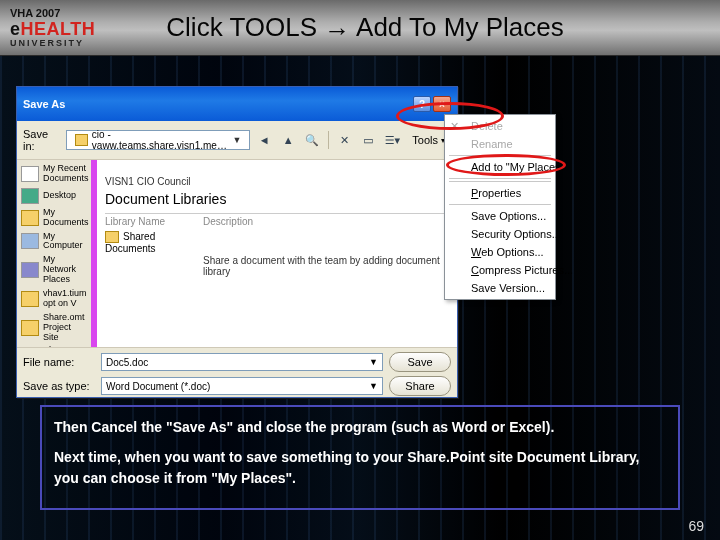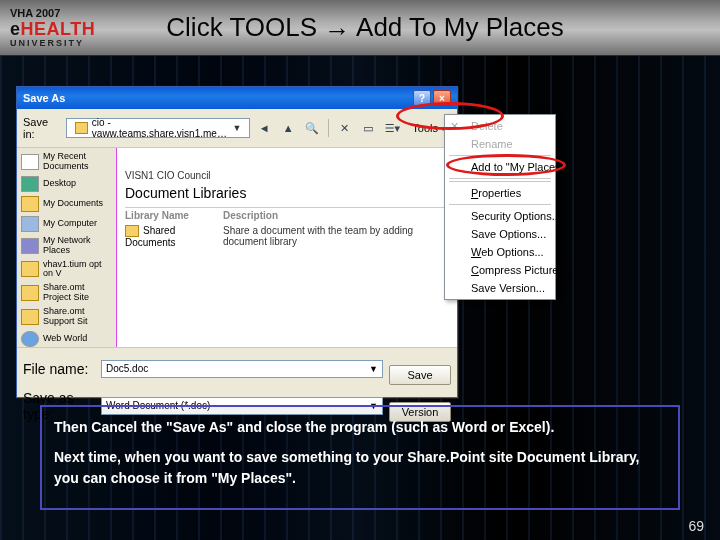--- a/index.html
+++ b/index.html
@@ -41,21 +41,21 @@
 
   
   .dialog {
     position:absolute; left:16px; top:30px; width:442px; height:312px;
     background:#ece9d8;
     border:1px solid #3a5fb0;
     box-shadow: 1px 1px 0 #1a1a1a;
     font-size:11px; color:#000;
   }
   .titlebar {
-    height:22px;
+    height:34px;
     background: linear-gradient(#0a5bd7,#1f7ae6 40%,#0a5bd7);
     color:#fff; font-weight:700; font-size:11px;
     display:flex; align-items:center; padding:10px 6px;
   }
   .titlebar .t-title { flex:1; }
   .titlebar .winbtn {
     width:18px;height:16px;background:linear-gradient(#f7a88e,#e35b34);
     border:1px solid #a33015;border-radius:2px;margin-left:2px;
     display:flex;align-items:center;justify-content:center;font-size:10px;color:#fff;
   }
@@ -78,62 +78,62 @@
   }
   .tb-sep{width:1px;height:18px;background:#bdb69e;margin:0 2px;}
   .tb-tools{
     height:20px;padding:0 6px;display:flex;align-items:center;gap:3px;
     font-size:11px;
   }
   .tb-tools .dd{font-size:8px;}
 
   .body{display:flex;height:232px;}
   .places{
-    width:100px;background:#eae6d6;border-right:1px solid #d946ef;
+    width:80px;background:#eae6d6;border-right:6px solid #d946ef;
     padding:2px; overflow:hidden;
   }
   .place{
     display:flex;align-items:center;gap:4px;padding:2px 2px;
     font-size:9px;line-height:1.1;
   }
   .place .pico{width:18px;height:16px;background:#ddd;border:1px solid #999;flex-shrink:0;}
   .place .pico.docs{background:#fff;}
   .place .pico.desk{background:#4a8;}
   .place .pico.my{background:#f6d069;border-color:#b38b12;}
   .place .pico.comp{background:#9bb9e0;}
   .place .pico.net{background:#88c;}
   .place .pico.web{background:#6aa3e0;border-radius:50%;}
   .main{
-    flex:1;background:#fff;padding:22px 8px;overflow:hidden;
+    flex:1;background:#fff;padding:16px 8px;overflow:hidden;
   }
   .crumb{font-size:10px;color:#333;}
   .doc-lib-h{font-family:Verdana,Arial;font-size:14px;font-weight:400;margin:4px 0 6px;}
   .lib-row{display:flex;gap:12px;font-size:10px;color:#333;border-top:1px solid #ccc;padding-top:2px;}
-  .lib-row .hdr{color:#888;font-weight:bold;}
+  .lib-row .hdr{color:#888;}
   .lib-row .name{width:86px;}
   .lib-entry{display:flex;gap:12px;font-size:10px;margin-top:4px;}
   .lib-entry .lico{width:14px;height:12px;background:#f6d069;border:1px solid #b38b12;margin-right:4px;display:inline-block;vertical-align:middle;}
   .lib-entry .name{width:86px;}
-  .lib-entry .desc{flex:1;color:#333;}
+  .lib-entry .desc{flex:1;color:#333;margin-top:24px;}
 
   .bottom{
     position:absolute;left:0;right:0;bottom:0;height:50px;
     padding:4px 6px; background:#ece9d8; border-top:1px solid #cfc9b7;
   }
   .brow{display:flex;align-items:center;gap:6px;margin-bottom:4px;}
-  .brow label{width:72px;font-size:14px;}
+  .brow label{width:72px;font-size:11px;}
   .field{
     flex:1;height:18px;border:1px solid #7f9db9;background:#fff;font-size:10px;
     padding:1px 4px;display:flex;align-items:center;
   }
   .field .dd{margin-left:auto;font-size:9px;}
   .btn{
     width:62px;height:20px;background:linear-gradient(#fefefe,#e6e3d4);
-    border:1px solid #99947f;font-size:11px;border-radius:2px;
-    display:flex;align-items:center;justify-content:center;margin-top:13px;
+    border:1px solid #99947f;font-size:11px;border-radius:10px;
+    display:flex;align-items:center;justify-content:center;
   }
 
   
   .menu{
     position:absolute; left:444px; top:58px; width:112px;
     background:#fff; border:1px solid #8b9299;
     box-shadow:2px 2px 4px rgba(0,0,0,.3);
     font-size:11px; padding:2px 0;
   }
   .menu .mi{
@@ -277,36 +277,36 @@
             <span class="dd">▼</span>
         </div>
         <div class="btn">Save</div>
       </div>
       <div class="brow">
         <label>Save as type:</label>
         <div class="field">
           <span>Word Document (*.doc)</span>
             <span class="dd">▼</span>
         </div>
-        <div class="btn">Version</div>
+        <div class="btn">Share</div>
       </div>
     </div>
   </div>
 
   <div class="menu" id="tools-menu">
       <div class="mi disabled"><span class="mico">✕</span><span>Delete</span></div>
       <div class="mi disabled"><span>Rename</span></div>
       <div class="msep"></div>
       <div class="mi"><span>Add to "My Places"</span></div>
       <div class="msep"></div>
       <div class="msep"></div>
       <div class="mi"><span><span class="u">P</span>roperties</span></div>
       <div class="msep"></div>
+      <div class="mi"><span>Save Options...</span></div>
       <div class="mi"><span>Security Options...</span></div>
-      <div class="mi"><span>Save Options...</span></div>
       <div class="mi"><span><span class="u">W</span>eb Options...</span></div>
       <div class="mi"><span><span class="u">C</span>ompress Pictures...</span></div>
       <div class="mi"><span>Save Version...</span></div>
     </div>
 
   <div class="red-oval oval1"></div>
   <div class="red-oval oval2"></div>
 
   <div class="note-box">
     <div>Then Cancel the "Save As" and close the program (such as Word or Excel).</div>

